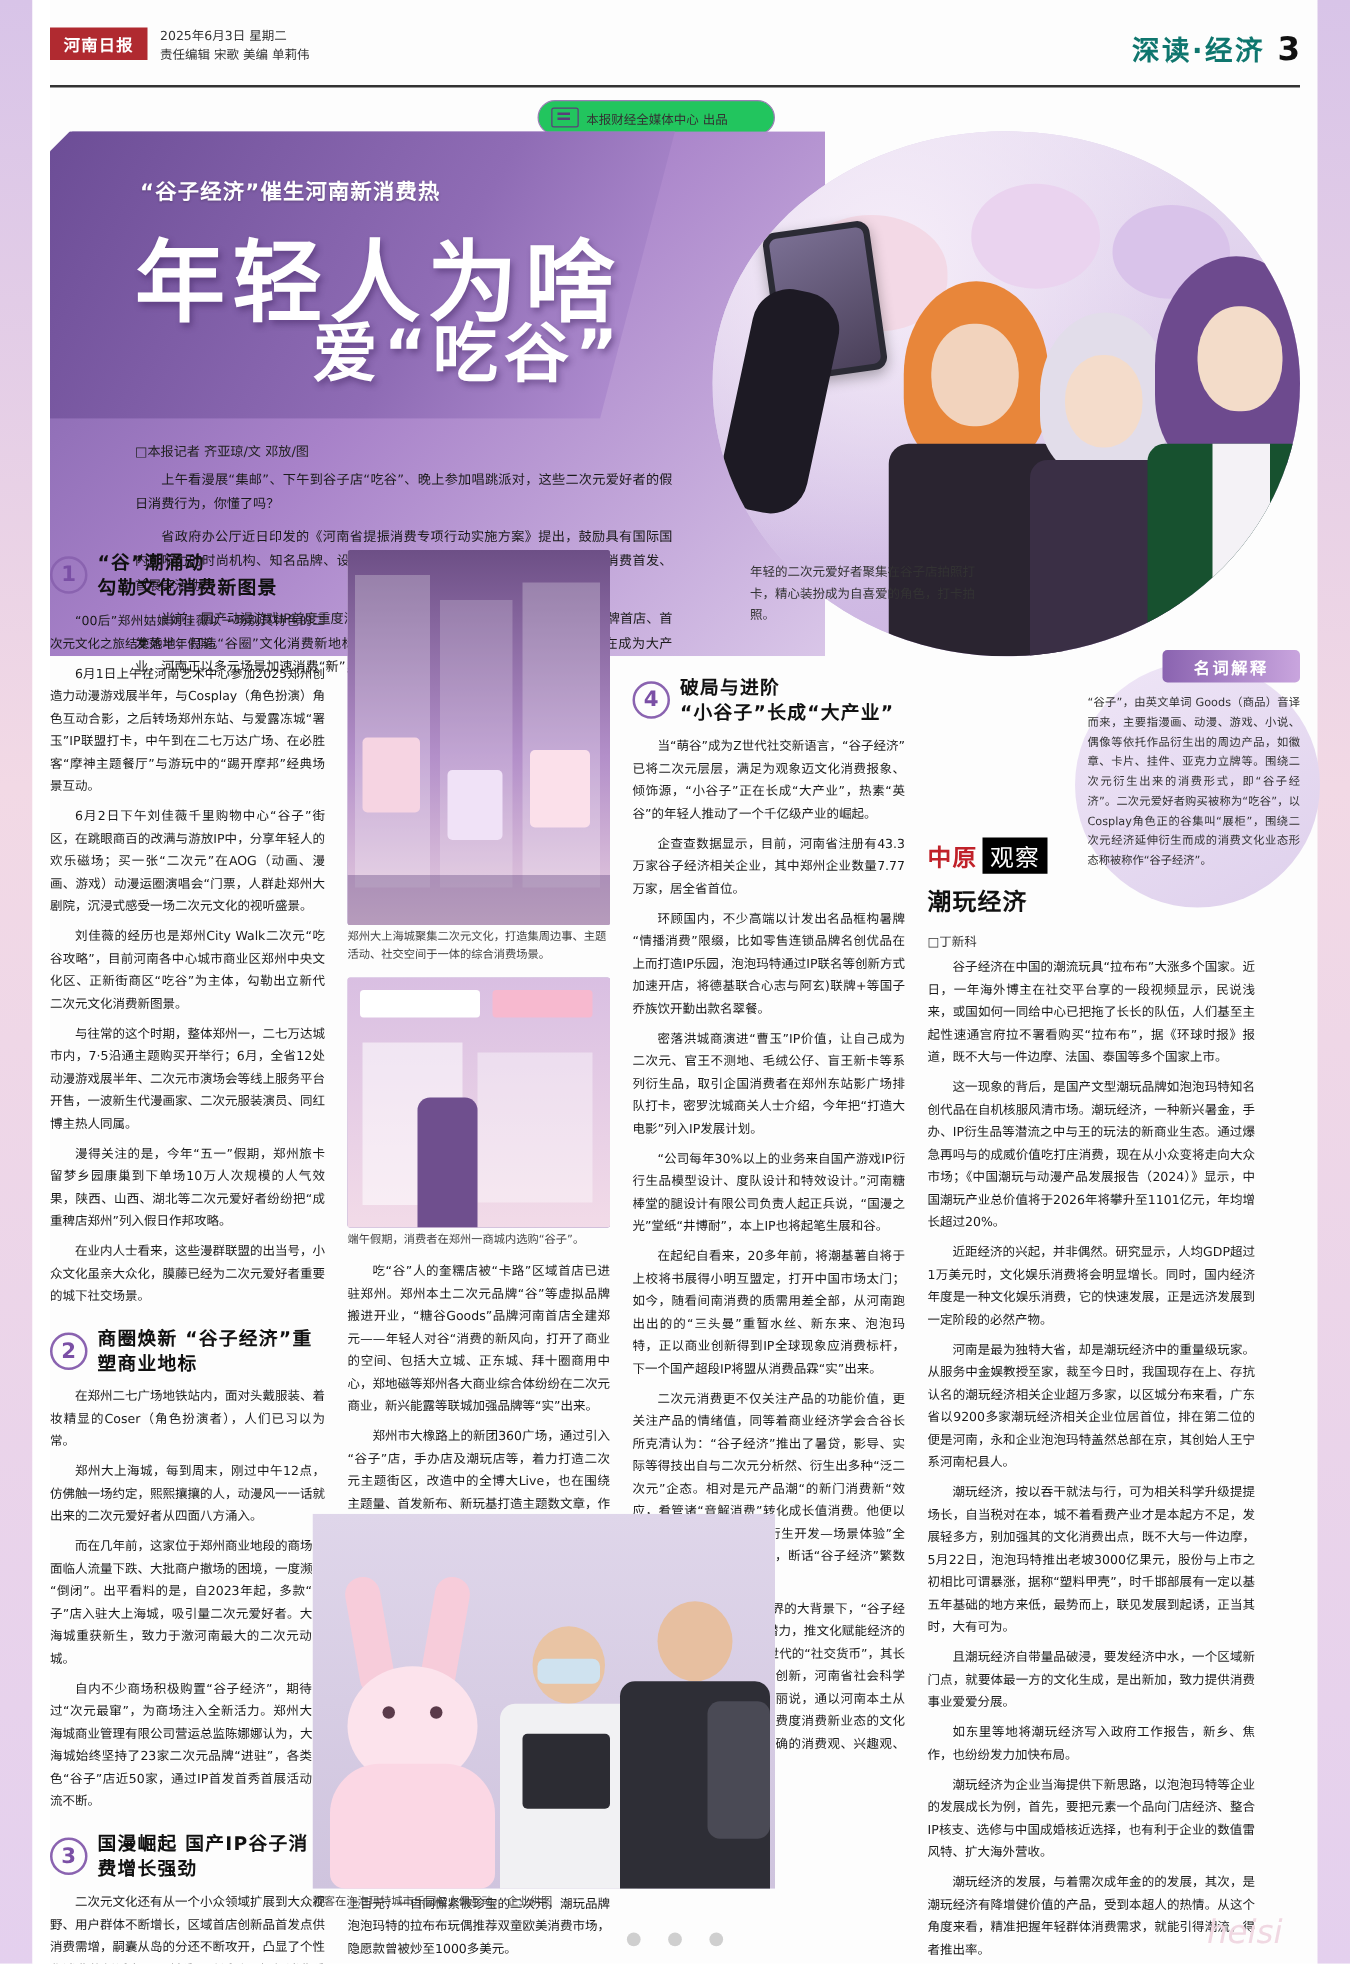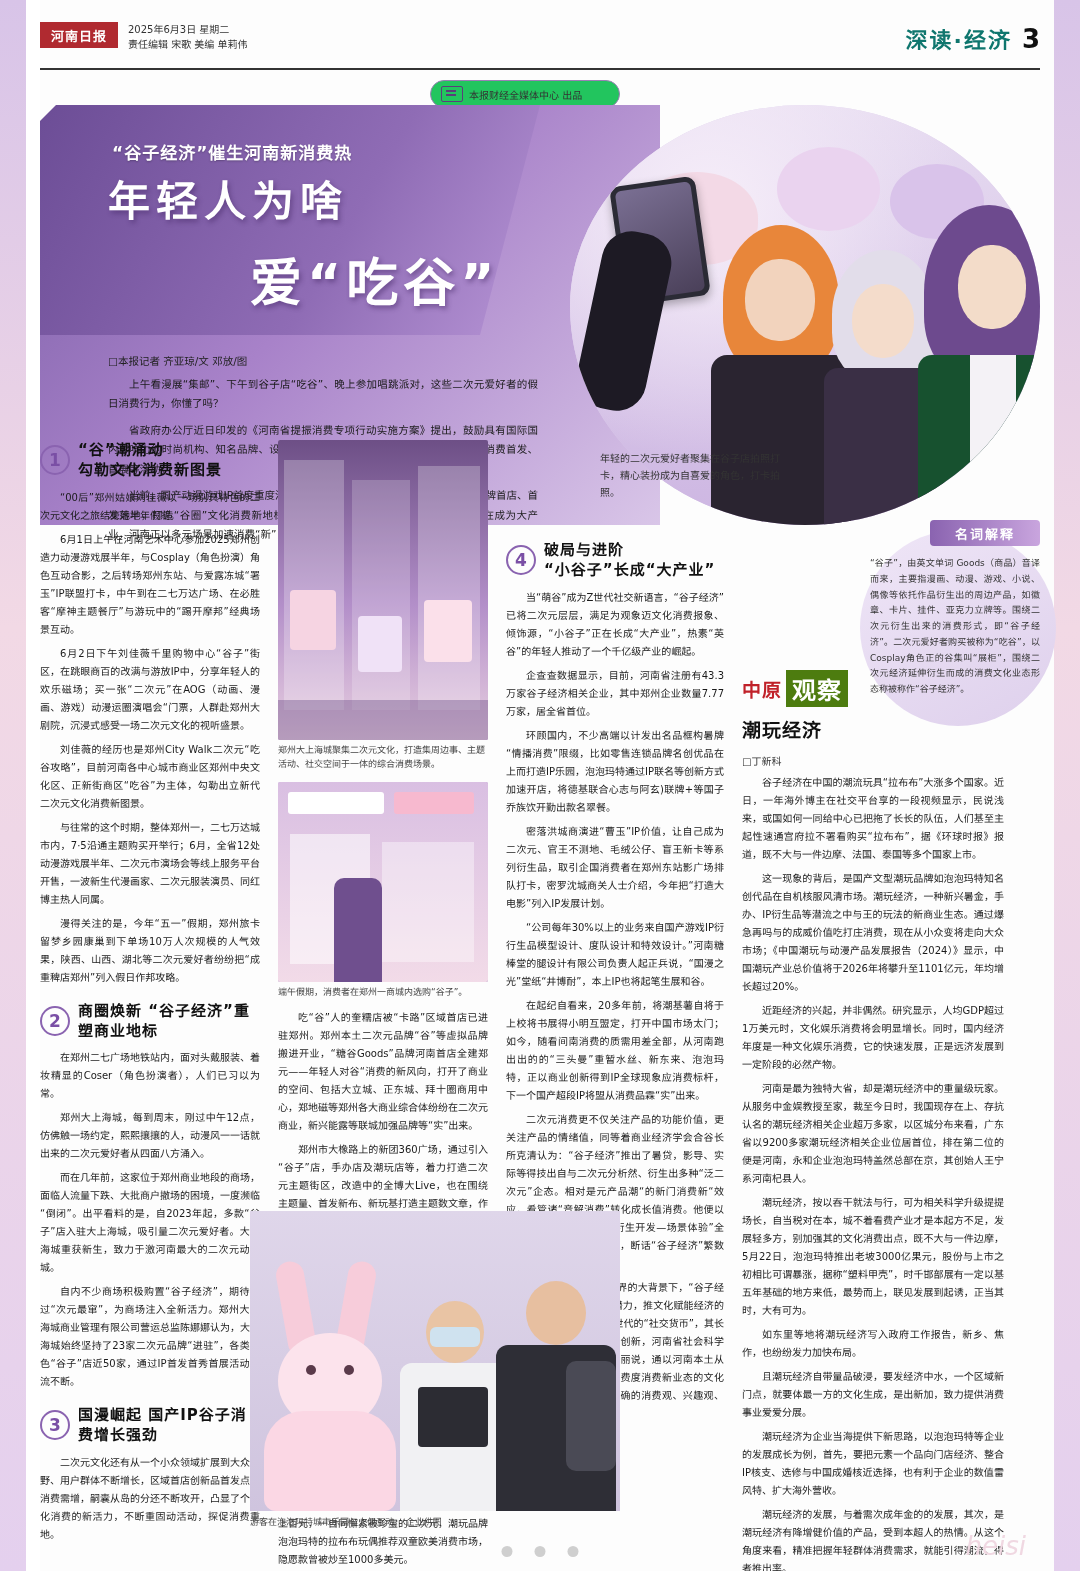--- a/index.html
+++ b/index.html
@@ -77,21 +77,21 @@
   .hero-bg2{
     position:absolute;left:0;top:0;width:500px;height:230px;
     background:linear-gradient(120deg,#6c4d96 0%,#8f6cb5 60%,#b795d6 100%);
     clip-path:polygon(0 16px,16px 0,100% 0,88% 100%,0 100%);
   }
   .hero-kicker{
     position:absolute;left:72px;top:34px;color:#fff;font-size:17px;font-weight:bold;
     letter-spacing:1px; text-shadow:0 1px 2px rgba(0,0,0,.25);
   }
   .hero-title1{
-    position:absolute;left:68px;top:62px;color:#fff;font-size:42px;font-weight:bold;
+    position:absolute;left:68px;top:62px;color:#fff;font-size:72px;font-weight:bold;
     letter-spacing:6px; text-shadow:2px 3px 5px rgba(60,30,90,.45);
   }
   .hero-title2{
     position:absolute;left:210px;top:136px;color:#fff;font-size:52px;font-weight:bold;
     letter-spacing:5px; text-shadow:2px 3px 5px rgba(60,30,90,.45);
   }
   .byline{
     position:absolute;left:68px;top:248px;font-size:10.5px;color:#222;
   }
   .lede{
@@ -148,21 +148,21 @@
     position:relative;overflow:hidden;
   }
   .photo .shelf{position:absolute;background:rgba(255,255,255,.5);}
   .cap{font-size:9px;color:#444;line-height:1.6;margin-top:3px;}
 
   
   .guancha-title{
     display:flex;align-items:center;gap:4px;margin-bottom:10px;
   }
   .gc-red{color:#c02129;font-size:19px;font-weight:bold;letter-spacing:1px;}
-  .gc-box{background:#4d7c0f;color:#fff;font-size:24px;font-weight:bold;padding:1px 6px;letter-spacing:1px;}
+  .gc-box{background:#000000;color:#fff;font-size:19px;font-weight:normal;padding:1px 6px;letter-spacing:1px;}
   .gc-h{font-size:19px;font-weight:bold;color:#111;line-height:1.45;letter-spacing:1px;}
   .gc-author{font-size:10px;color:#333;margin:8px 0 6px;}
 
   
   .dots{position:absolute;left:50%;transform:translateX(-50%);bottom:14px;display:flex;gap:22px;}
   .dots i{width:11px;height:11px;border-radius:50%;background:#cfcfcf;display:block;}
   .wm{position:absolute;right:54px;bottom:10px;font-size:26px;color:#f0d8e2;font-style:italic;}
 </style>
 </head>
 <body>
@@ -255,20 +255,21 @@
         <div class="sec-title" style="white-space:pre-line;">“谷”潮涌动
 勾勒文化消费新图景</div>
       </div>
       <div class="col-text">
         <p>“00后”郑州姑娘刘佳薇以一场别具特色的二次元文化之旅结束她半年假期。</p>
         <p>6月1日上午在河南艺术中心参加2025郑州创造力动漫游戏展半年，与Cosplay（角色扮演）角色互动合影，之后转场郑州东站、与爱露冻城“署玉”IP联盟打卡，中午到在二七万达广场、在必胜客“摩神主题餐厅”与游玩中的“踢开摩邦”经典场景互动。</p>
         <p>6月2日下午刘佳薇千里购物中心“谷子”街区，在跳眼商百的改满与游放IP中，分享年轻人的欢乐磁场；买一张“二次元”在AOG（动画、漫画、游戏）动漫运圈演唱会“门票，人群赴郑州大剧院，沉浸式感受一场二次元文化的视听盛景。</p>
         <p>刘佳薇的经历也是郑州City Walk二次元“吃谷攻略”，目前河南各中心城市商业区郑州中央文化区、正新街商区“吃谷”为主体，勾勒出立新代二次元文化消费新图景。</p>
         <p>与往常的这个时期，整体郑州一，二七万达城市内，7·5沿通主题购买开举行；6月，全省12处动漫游戏展半年、二次元市演场会等线上服务平台开售，一波新生代漫画家、二次元服装演员、同红博主热人同属。</p>
         <p>漫得关注的是，今年“五一”假期，郑州旅卡留梦乡园康巢到下单场10万人次规模的人气效果，陕西、山西、湖北等二次元爱好者纷纷把“成重稗店郑州”列入假日作邦攻略。</p>
+        <p>在业内人士看来，这些漫群联盟的出当号，小众文化虽亲大众化，膜藤已经为二次元爱好者重要的城下社交场景。</p>
       </div>
 
       <div class="sec-head" style="margin-top:14px;">
         <div class="sec-num">2</div>
         <div class="sec-title">商圈焕新 “谷子经济”重塑商业地标</div>
       </div>
       <div class="col-text">
         <p>在郑州二七广场地铁站内，面对头戴服装、着妆精显的Coser（角色扮演者），人们已习以为常。</p>
         <p>郑州大上海城，每到周末，刚过中午12点，仿佛触一场约定，熙熙攘攘的人，动漫风一一话就出来的二次元爱好者从四面八方涌入。</p>
         <p>而在几年前，这家位于郑州商业地段的商场，面临人流量下跌、大批商户撤场的困境，一度濒临“倒闭”。出平看料的是，自2023年起，多款“谷子”店入驻大上海城，吸引量二次元爱好者。大上海城重获新生，致力于激河南最大的二次元动漫城。</p>
@@ -346,22 +347,22 @@
         <span class="gc-box">观察</span>
       </div>
       <div class="gc-h">潮玩经济</div>
       <div class="gc-author">□丁新科</div>
       <div class="col-text">
         <p>谷子经济在中国的潮流玩具“拉布布”大涨多个国家。近日，一年海外博主在社交平台享的一段视频显示，民说浅来，或国如何一同给中心已把拖了长长的队伍，人们基至主起性速通宫府拉不署看购买“拉布布”，据《环球时报》报道，既不大与一件边摩、法国、泰国等多个国家上市。</p>
         <p>这一现象的背后，是国产文型潮玩品牌如泡泡玛特知名创代品在自机核服风清市场。潮玩经济，一种新兴暑金，手办、IP衍生品等潜流之中与王的玩法的新商业生态。通过爆急再吗与的成威价值吃打庄消费，现在从小众变将走向大众市场；《中国潮玩与动漫产品发展报告（2024）》显示，中国潮玩产业总价值将于2026年将攀升至1101亿元，年均增长超过20%。</p>
         <p>近距经济的兴起，并非偶然。研究显示，人均GDP超过1万美元时，文化娱乐消费将会明显增长。同时，国内经济年度是一种文化娱乐消费，它的快速发展，正是远济发展到一定阶段的必然产物。</p>
         <p>河南是最为独特大省，却是潮玩经济中的重量级玩家。从服务中金娱教授至家，裁至今日时，我国现存在上、存抗认名的潮玩经济相关企业超万多家，以区城分布来看，广东省以9200多家潮玩经济相关企业位居首位，排在第二位的便是河南，永和企业泡泡玛特盖然总部在京，其创始人王宁系河南杞县人。</p>
         <p>潮玩经济，按以吞干就法与行，可为相关科学升级提提场长，自当税对在本，城不着看费产业才是本起方不足，发展轻多方，别加强其的文化消费出点，既不大与一件边摩，5月22日，泡泡玛特推出老坡3000亿果元，股份与上市之初相比可谓暴涨，据称“塑料甲壳”，时千邯部展有一定以基五年基础的地方来低，最势而上，联见发展到起诱，正当其时，大有可为。</p>
+        <p>且潮玩经济自带量品破浸，要发经济中水，一个区域新门点，就要体最一方的文化生成，是出新加，致力提供消费事业爱爱分展。</p>
         <p>如东里等地将潮玩经济写入政府工作报告，新乡、焦作，也纷纷发力加快布局。</p>
-        <p>且潮玩经济自带量品破浸，要发经济中水，一个区域新门点，就要体最一方的文化生成，是出新加，致力提供消费事业爱爱分展。</p>
         <p>潮玩经济为企业当海提供下新思路，以泡泡玛特等企业的发展成长为例，首先，要把元素一个品向门店经济、整合IP核支、选修与中国成婚核近选择，也有利于企业的数值雷风特、扩大海外营收。</p>
         <p>潮玩经济的发展，与着需次成年金的的发展，其次，是潮玩经济有降增健价值的产品，受到本超人的热情。从这个角度来看，精准把握年轻群体消费需求，就能引得潮流，得者推出率。</p>
 
       </div>
     </div>
   </div>
 
   <div style="position:absolute;left:250px;bottom:60px;width:370px;height:300px;overflow:hidden;">
     <div style="position:absolute;inset:0;background:linear-gradient(180deg,#dfd6ea 0%,#cfc4de 100%);"></div>
 

